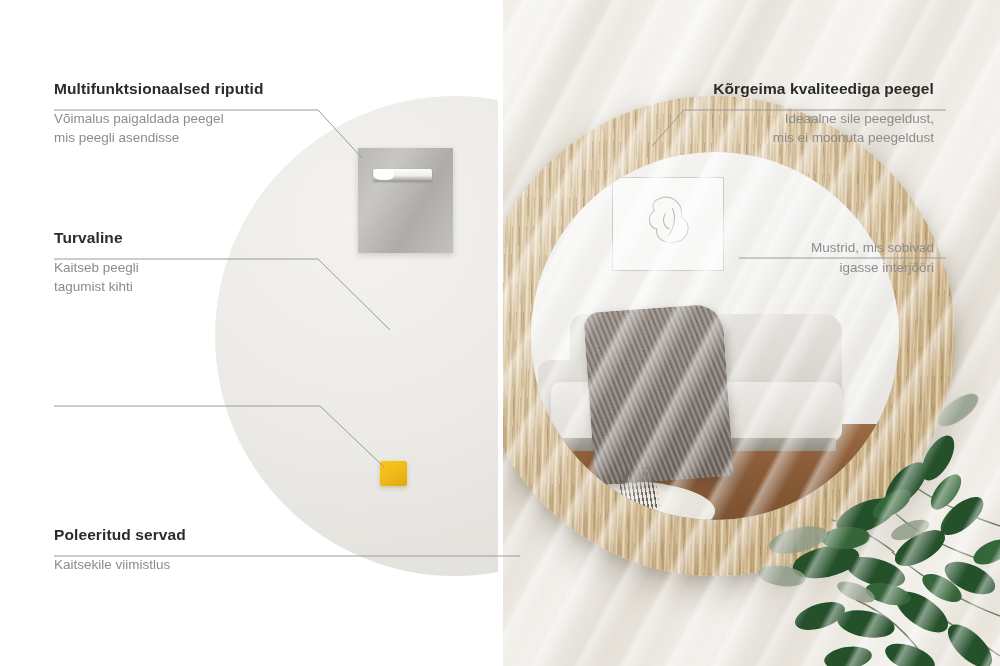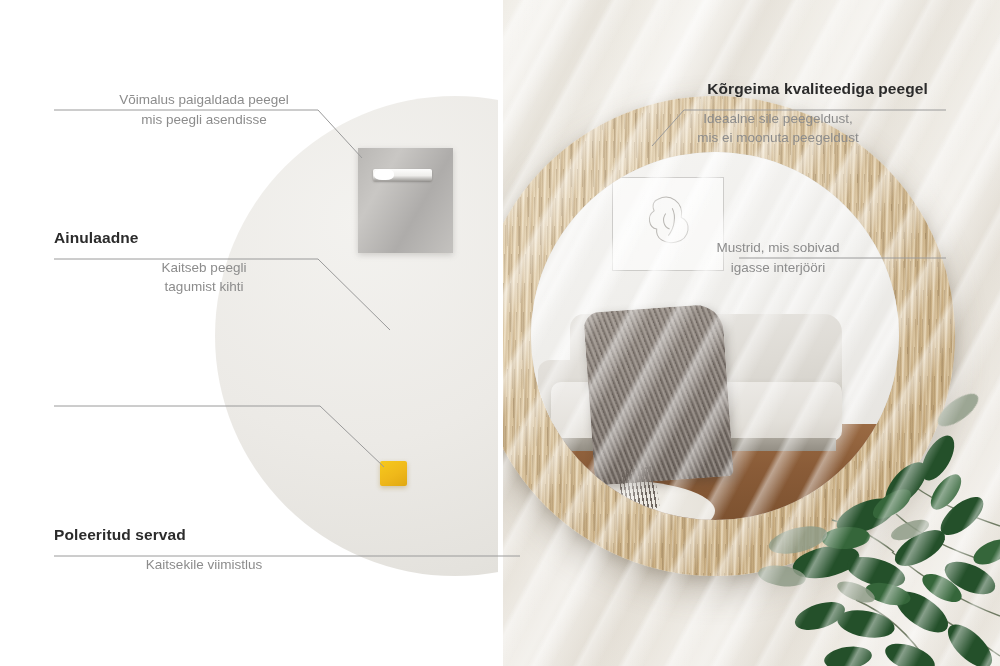--- a/index.html
+++ b/index.html
@@ -109,25 +109,25 @@
   .spacer{position:absolute;left:380px;top:461px;width:27px;height:25px;border-radius:2px;
     background:linear-gradient(150deg,#f6c91c 0%,#efb81a 55%,#e0a811 100%);
     box-shadow:0 2px 5px rgba(150,110,10,.30);}
 
   
   .split{position:absolute;left:498px;top:0;width:5px;height:666px;background:#ffffff;}
 
   
   .callout{position:absolute;width:300px;}
   .callout.left{left:54px;text-align:left;}
-  .callout.right{right:72px;text-align:right;}
+  .callout.right{right:66px;text-align:right;}
   .c-title{font-size:15.5px;font-weight:bold;color:#2b2b2b;letter-spacing:.1px;
     line-height:1.2;margin:0 0 9px 0;white-space:nowrap;}
   .callout.right .c-title{text-align:right;}
-  .c-desc{font-size:13.5px;color:#8c8c8c;line-height:1.45;margin:10px 0 0 0;font-weight:normal;text-align:center;}
+  .c-desc{font-size:13.5px;color:#8c8c8c;line-height:1.45;margin:10px 0 0 0;font-weight:normal;}
 
   
   .lines{position:absolute;left:0;top:0;width:1000px;height:666px;pointer-events:none;}
 
   
   .plant{position:absolute;right:0;bottom:0;width:330px;height:300px;}
   .plant svg{width:100%;height:100%;display:block;}
 </style>
 </head>
 <body>
@@ -222,28 +222,29 @@
       <path d="M54 110 H318 L362 158"></path>
       <path d="M54 259 H318 L390 330"></path>
       <path d="M54 406 H320 L384 467"></path>
       <path d="M54 556 H520"></path>
       <path d="M946 110 H684 L652 146"></path>
       <path d="M946 258 H739"></path>
     </g>
   </svg>
 
   <div class="callout left" style="top:80px">
+    <div class="c-title">Multifunktsionaalsed riputid</div>
     <div class="c-desc">
       <div>Võimalus paigaldada peegel</div>
       <div>mis peegli asendisse</div>
     </div>
   </div>
 
   <div class="callout left" style="top:229px">
-    <div class="c-title">Ainulaadne</div>
+    <div class="c-title">Turvaline</div>
     <div class="c-desc">
       <div>Kaitseb peegli</div>
       <div>tagumist kihti</div>
     </div>
   </div>
 
   <div class="callout left" style="top:376px">
   </div>
 
   <div class="callout left" style="top:526px">

